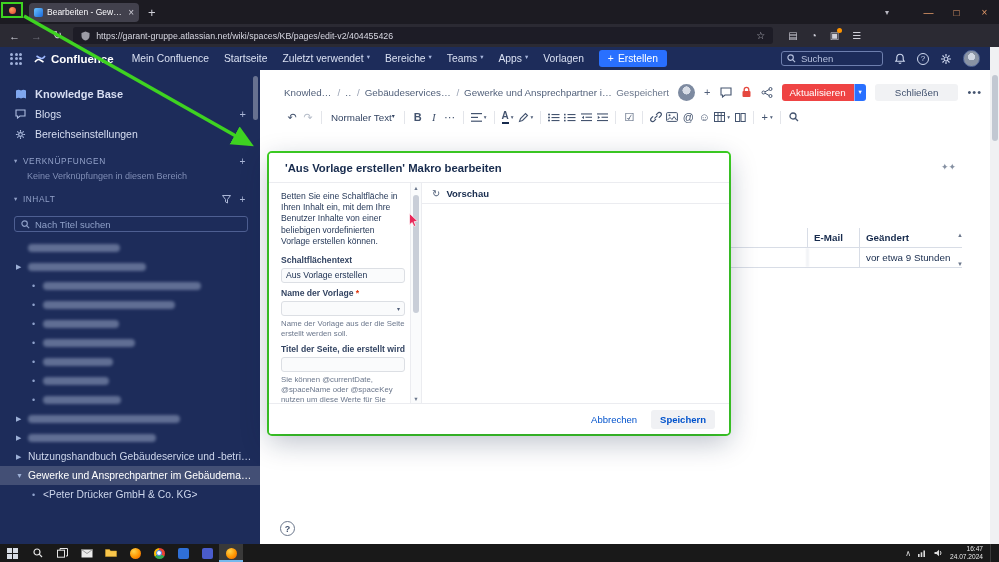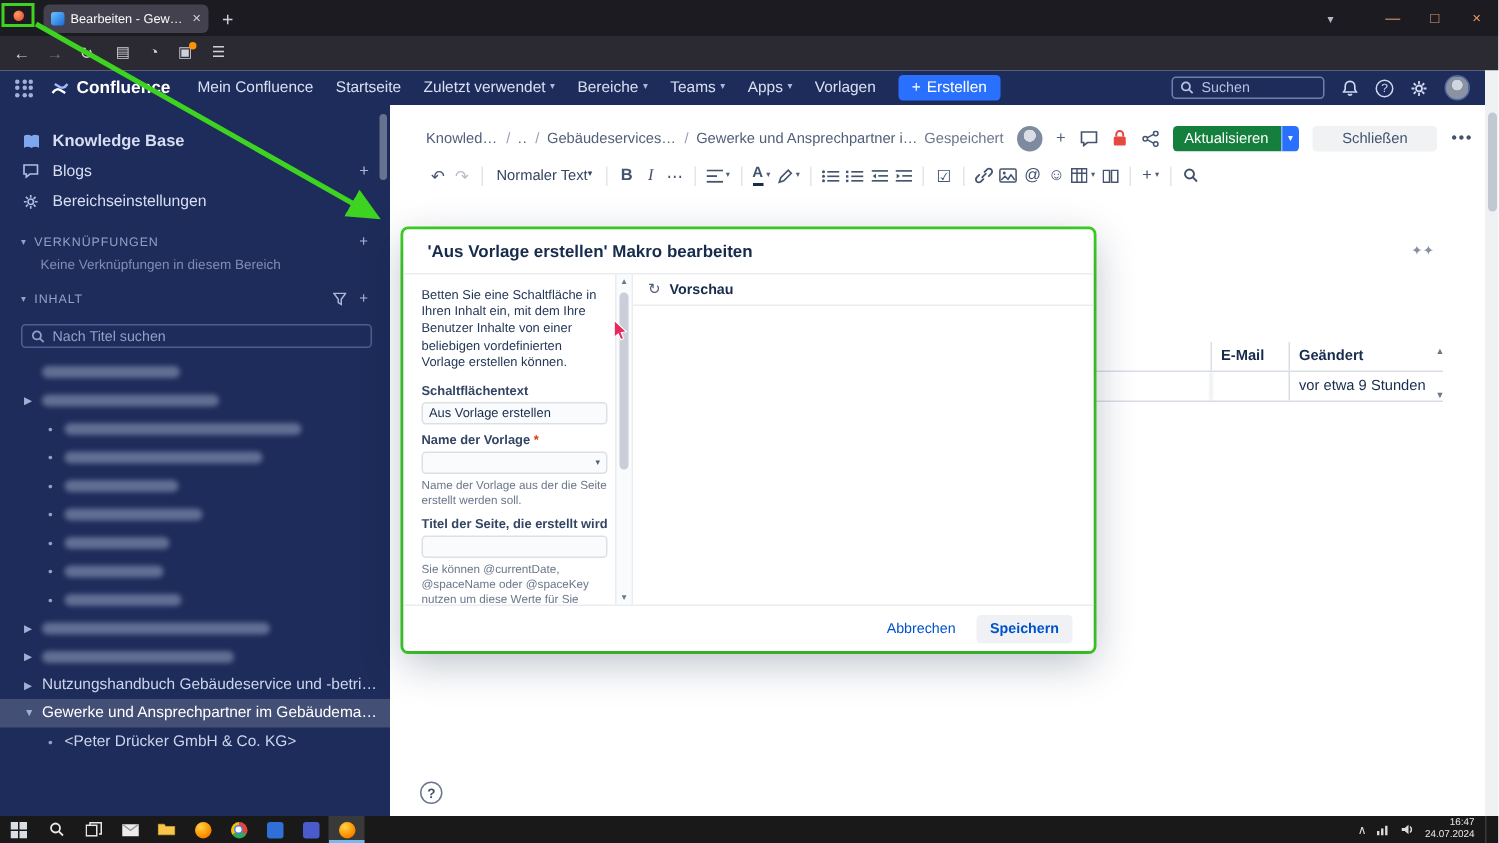--- a/index.html
+++ b/index.html
@@ -69,21 +69,21 @@
   #crumbrow{position:absolute;left:24px;right:8px;top:12px;height:20px;display:flex;align-items:center}
   .crumbs{display:flex;align-items:center;gap:5px;font-size:9.8px;color:#505f79;white-space:nowrap;overflow:hidden;min-width:0}
   .crumbs .sep{color:#97a0b2}
   .crumbs .crumb{overflow:hidden;text-overflow:ellipsis}
   .actions{margin-left:auto;display:flex;align-items:center;gap:9px;flex:none}
   .saved{color:#6b778c;font-size:9.8px}
   .av-sm{width:17px;height:17px;border-radius:50%;background:radial-gradient(circle at 50% 38%,#d8dde6 0 29%,#7d8aa0 31%)}
   .ghost-plus{color:#505f79;font-size:11px}
   .act-ic{color:#44546f}
   .btn-update{display:flex;align-items:stretch;border-radius:3px;overflow:hidden}
-  .btn-update .mainpart{background:#15803d;color:#fff;font-size:9.8px;padding:3px 8px}
+  .btn-update .mainpart{background:#ef4444;color:#fff;font-size:9.8px;padding:3px 8px}
   .btn-update .ddpart{background:#2970ff;color:#fff;border-left:1px solid rgba(255,255,255,.45);padding:3px 4px;font-size:6.5px;display:flex;align-items:center}
   .btn-close{background:#f1f2f4;color:#42526e;font-size:9.8px;padding:3px 20px;border-radius:3px}
   .more-dots{color:#44546f;font-size:11px;letter-spacing:1px}
   #toolbar{position:absolute;left:24px;top:36px;height:22px;display:flex;align-items:center}
   .ticon{min-width:16px;height:17px;display:flex;align-items:center;justify-content:center;color:#44546f;font-size:11px;padding:0 2px}
   .ticon.dis{color:#b6bdc9}
   .ticon .dd{font-size:5.5px;margin-left:2px;color:#505f79}
   .tsep{width:1px;height:13px;background:#e3e5ea;margin:0 5px}
   .tstyle{display:flex;align-items:flex-start;gap:0;font-size:9.8px;color:#344563;padding:0 4px;white-space:nowrap}
   .tstyle .dd{font-size:6px}
@@ -161,20 +161,27 @@
   </div>
 </div>
 <div class="ffview-anno">
   <span class="ffview-dot"></span>
 </div>
 
 <div id="navbar" class="abs">
   <span class="navbtn">←</span>
   <span class="navbtn dis">→</span>
   <span class="navbtn">↻</span>
+  <div class="urlpill">
+    <svg width="9" height="10" viewBox="0 0 9 10">
+        <path d="M4.5 0.5L8.5 2v3c0 2.6-1.8 4-4 4.5C2.3 9 0.5 7.6 0.5 5V2z" fill="#9b9ba5"></path>
+      </svg>
+    <span class="urltext">https://garant-gruppe.atlassian.net/wiki/spaces/KB/pages/edit-v2/404455426</span>
+    <span class="star">☆</span>
+  </div>
   <div class="nb-right">
     <span class="nb-ic">▤</span>
     <span class="nb-ic">◔</span>
     <span class="nb-ic">▣<span class="badge-dot"></span></span>
     <span class="nb-ic">☰</span>
   </div>
 </div>
 
 <div id="appbar" class="abs">
   <span class="grid9">

